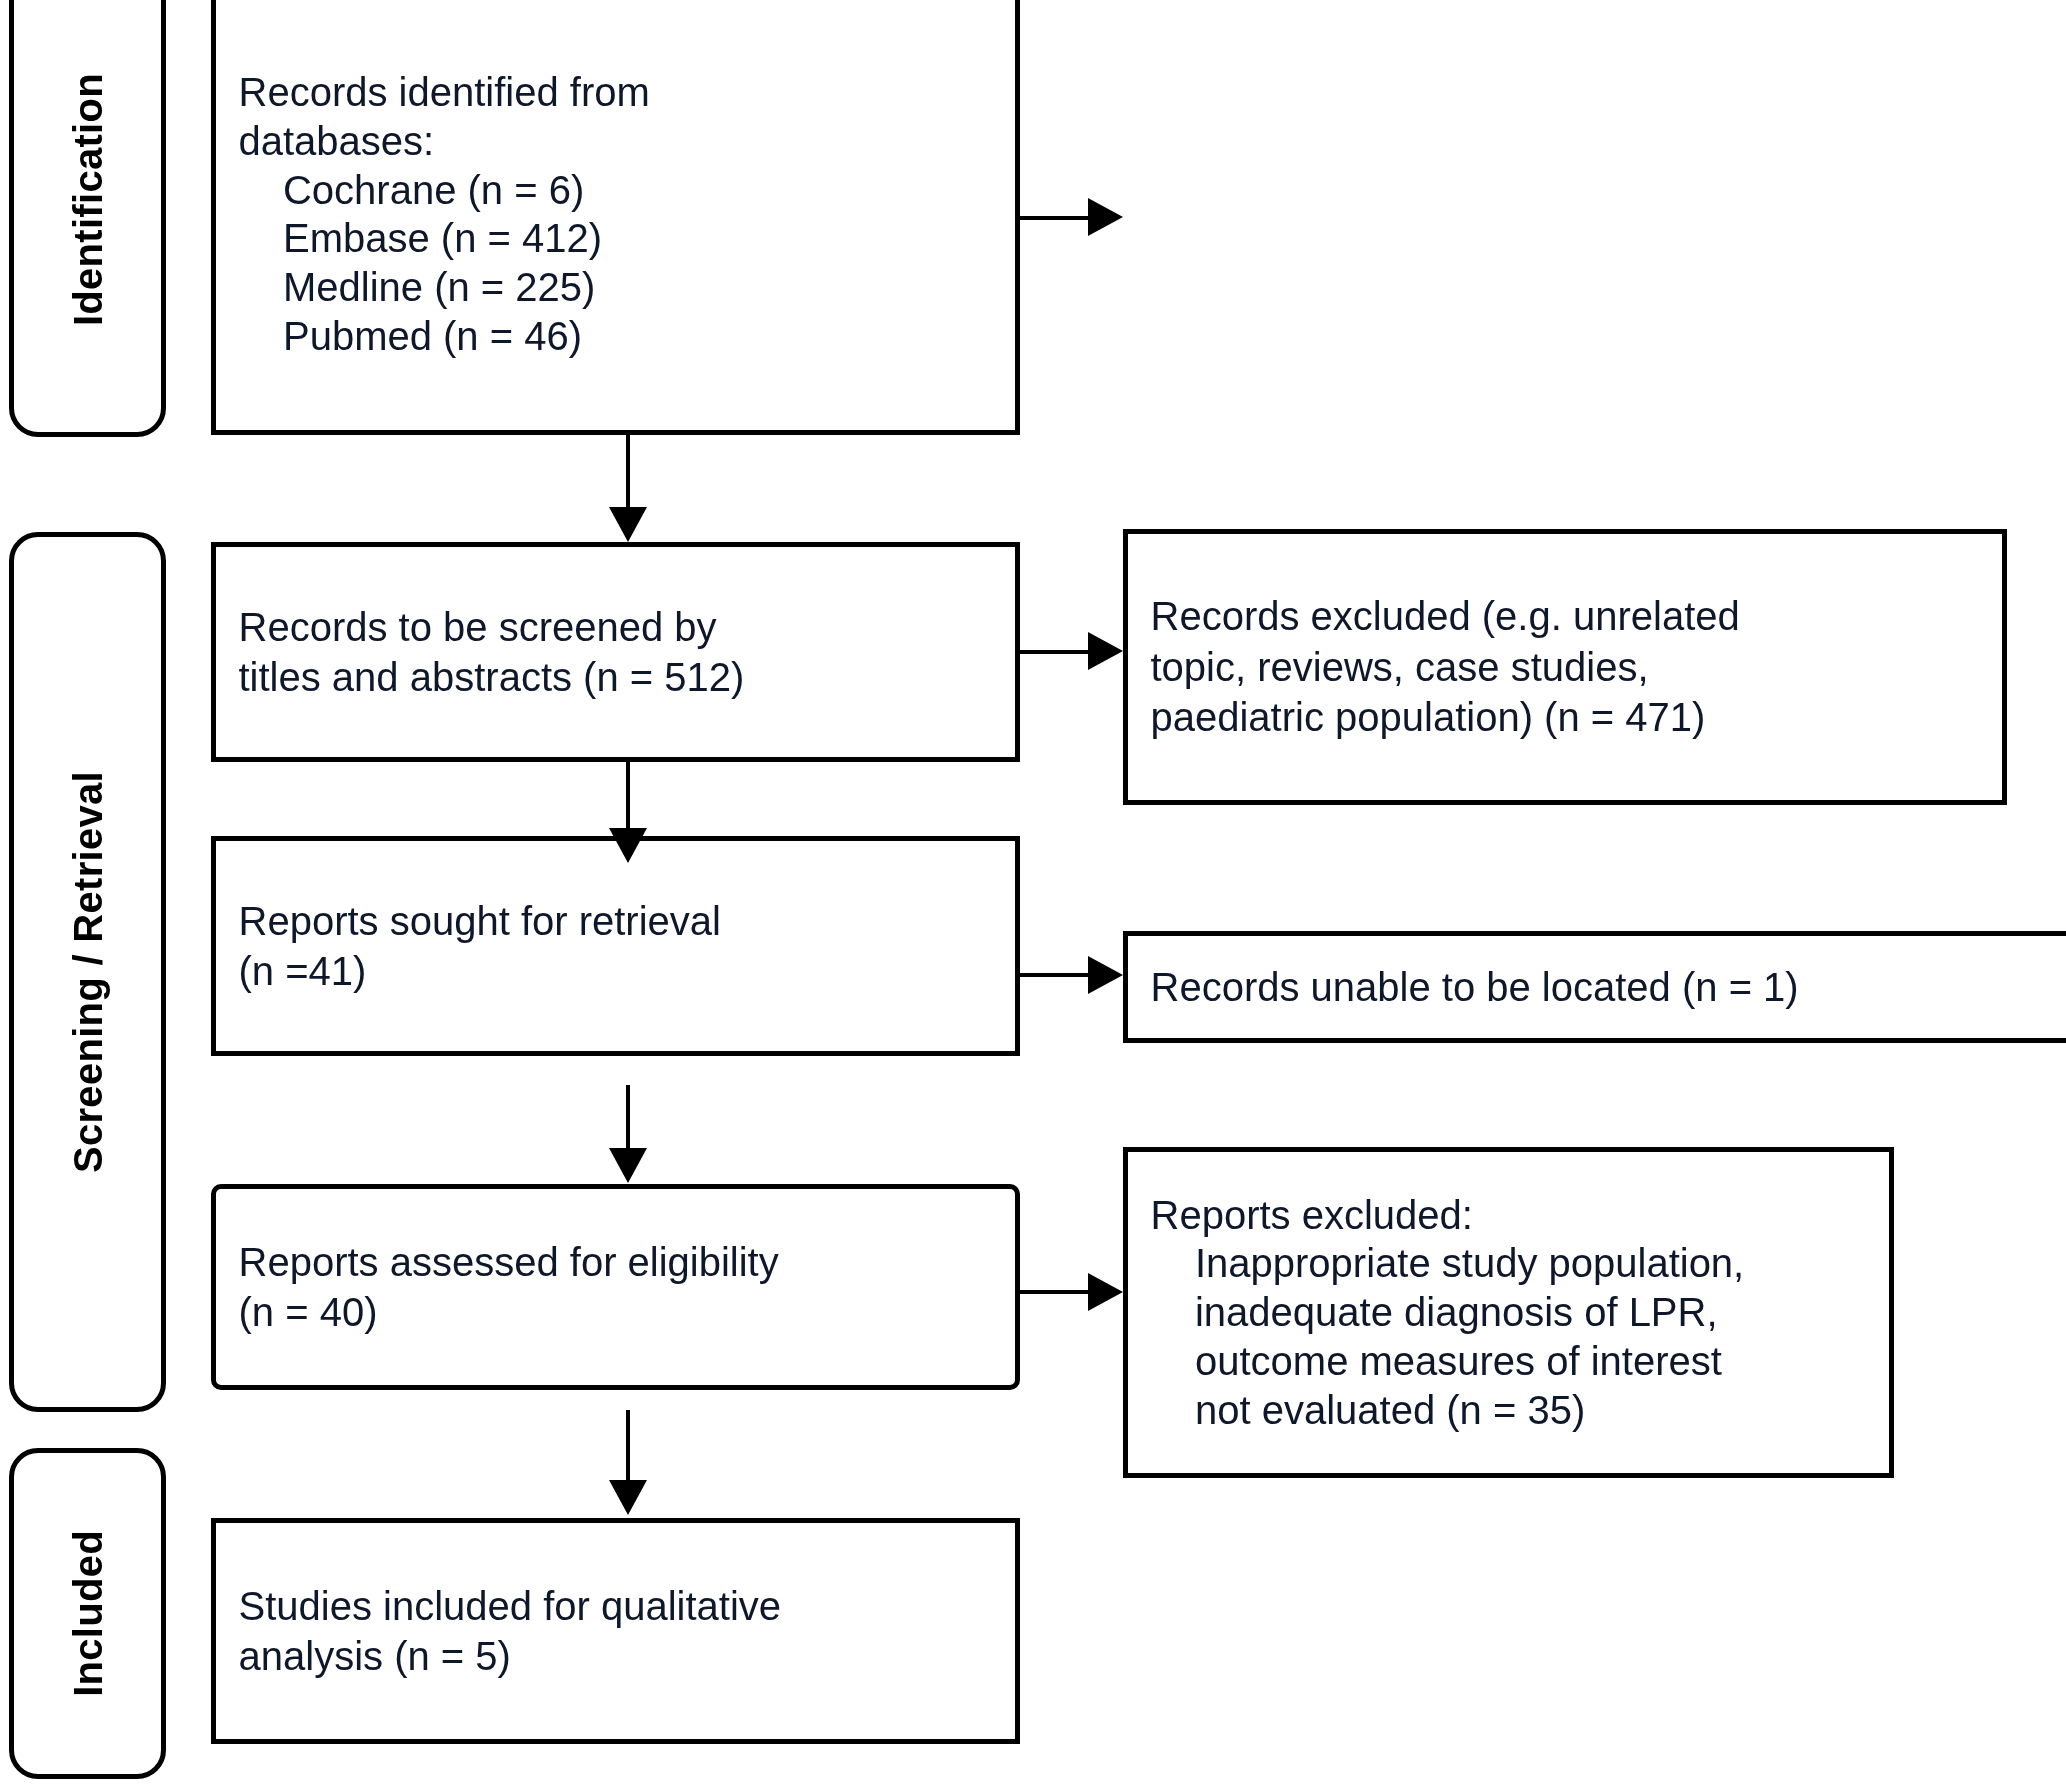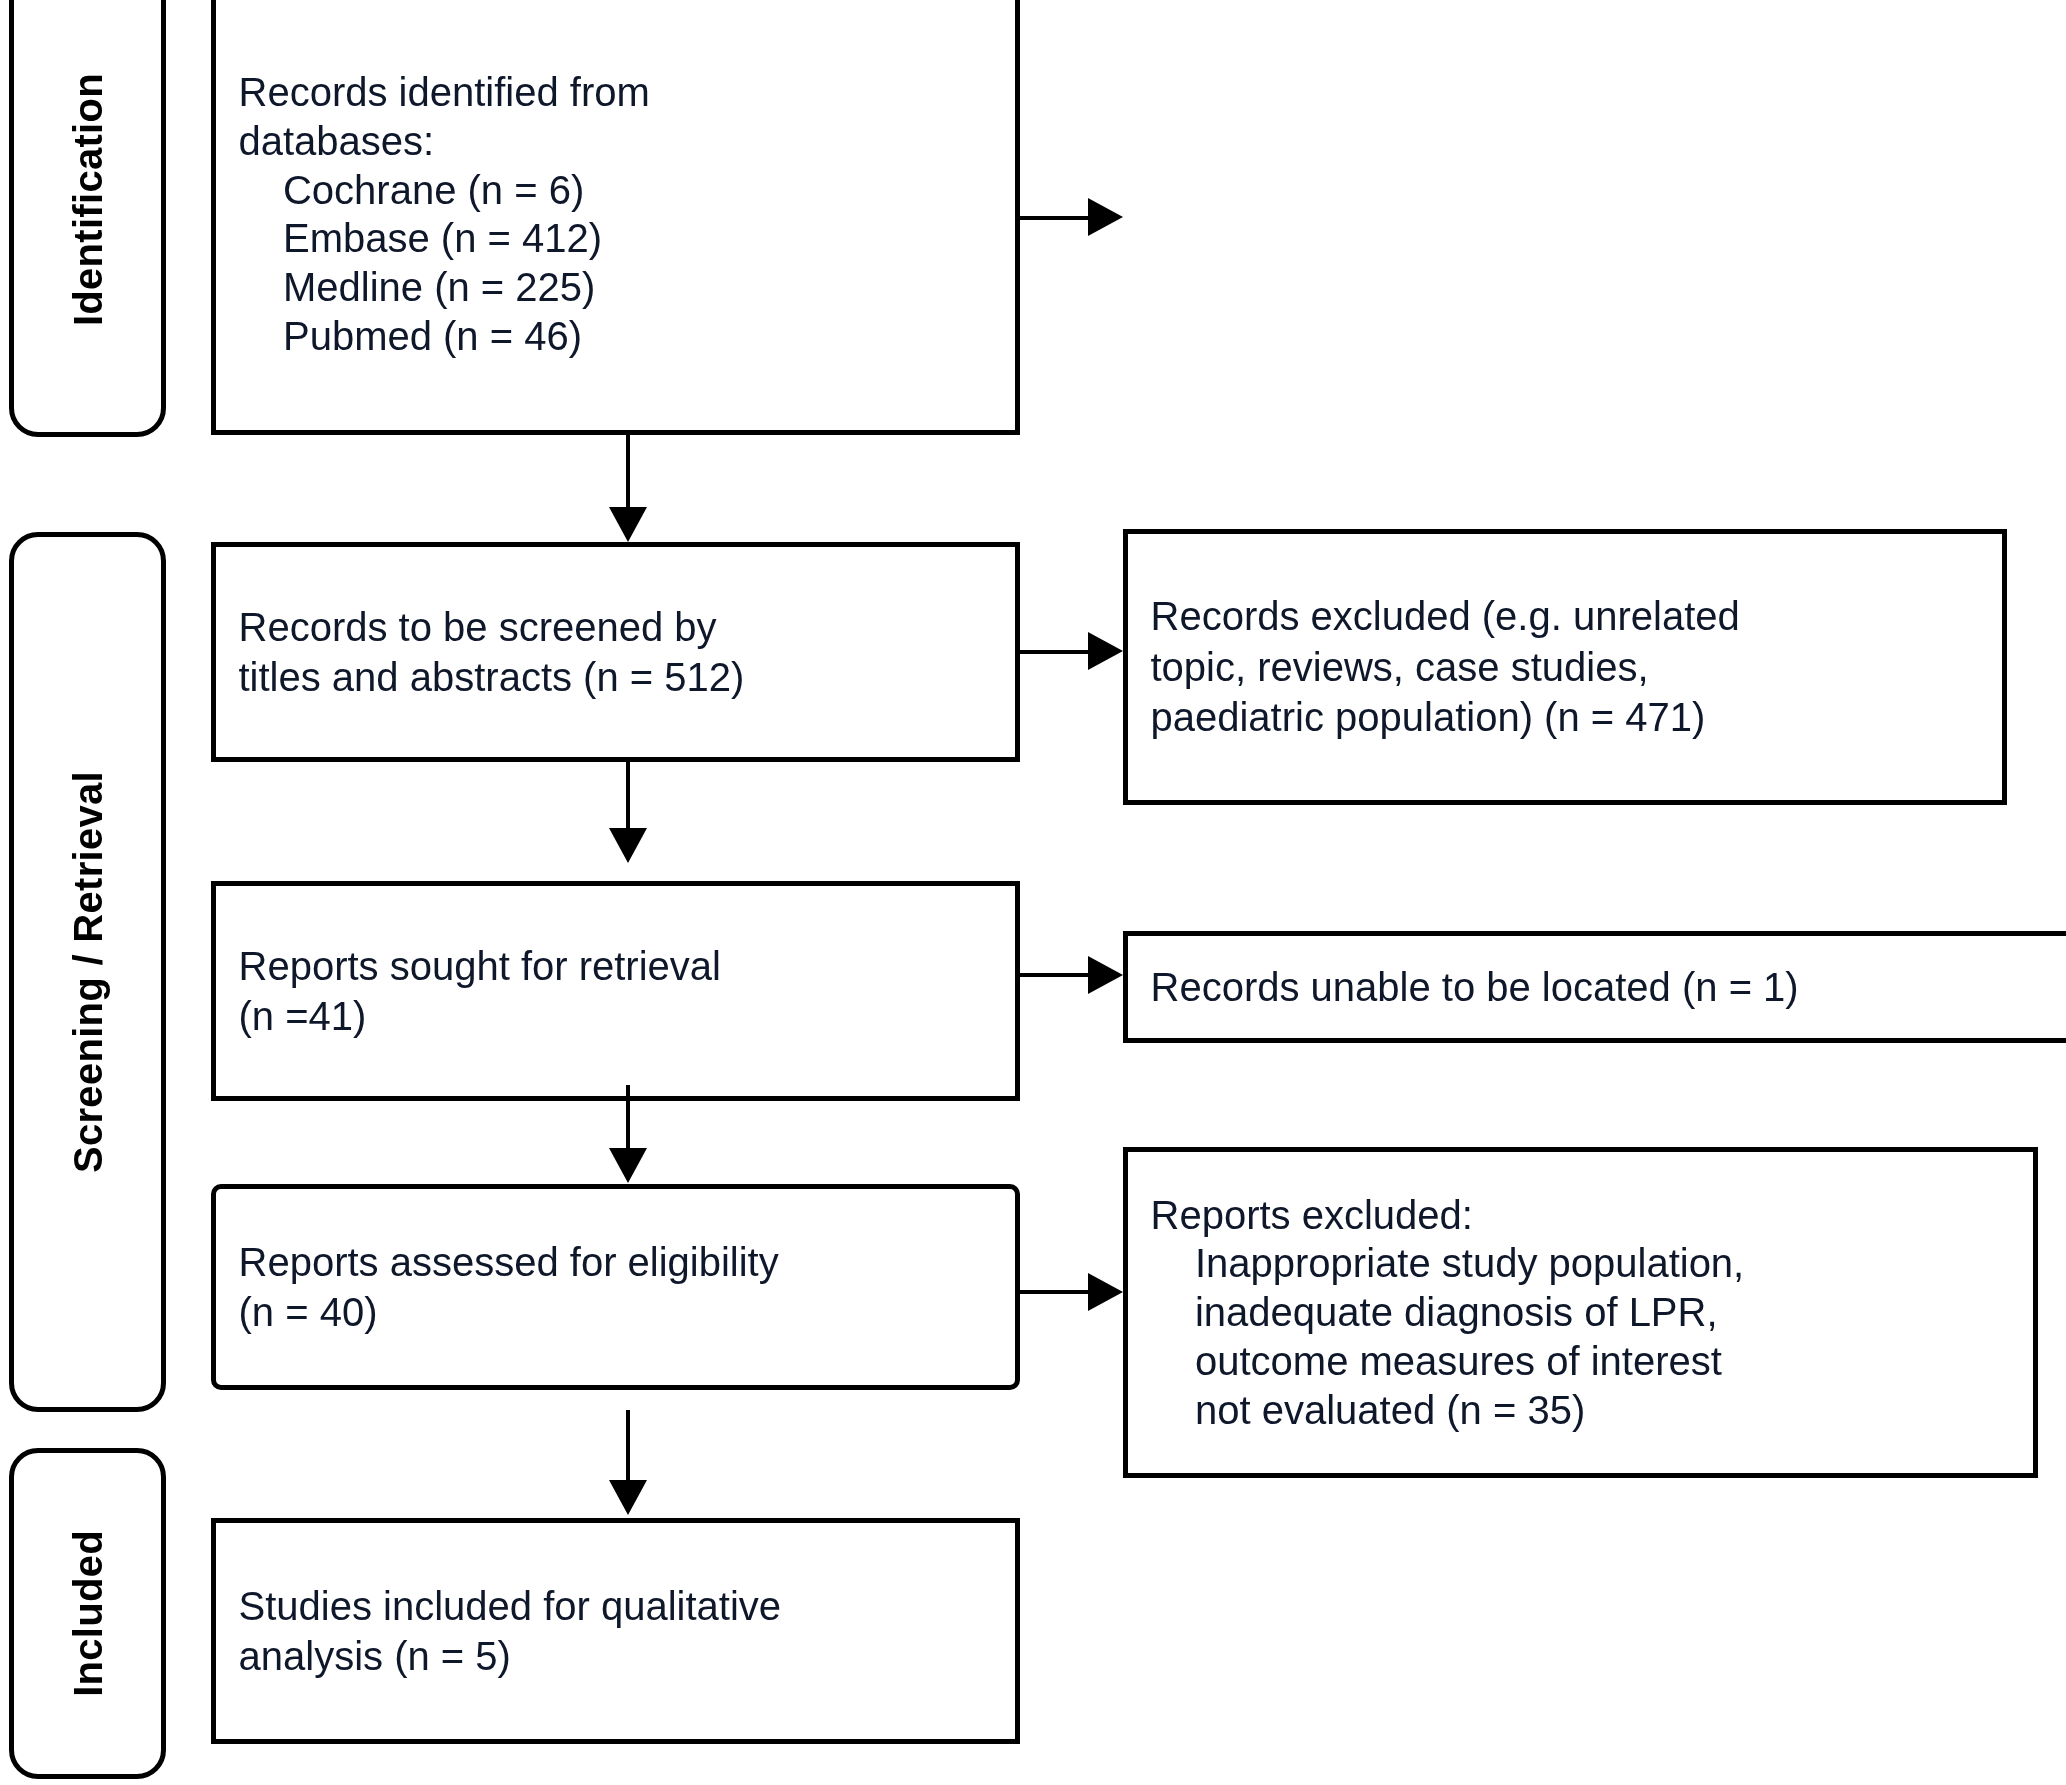--- a/index.html
+++ b/index.html
@@ -112,21 +112,21 @@
     Embase (n = 412)
     Medline (n = 225)
     Pubmed (n = 46)</span>
   </div>
 
   <div class="node" style="left:211px; top:542px; width:809px; height:220px;align-items:center;">
     <span class="node-text">Records to be screened by
 titles and abstracts (n = 512)</span>
   </div>
 
-  <div class="node" style="left:211px; top:881px; width:809px; height:220px;">
+  <div class="node" style="left:211px; top:836px; width:809px; height:220px;">
     <span class="node-text">Reports sought for retrieval
 (n =41)</span>
   </div>
 
   <div class="node" style="left:211px; top:1184px; width:809px; height:206px;border-radius:10px;">
     <span class="node-text">Reports assessed for eligibility
 (n = 40)</span>
   </div>
 
   <div class="node" style="left:211px; top:1518px; width:809px; height:226px;">
@@ -138,21 +138,21 @@
   <div class="node" style="left:1123px; top:529px; width:884px; height:276px;">
     <span class="node-text">Records excluded (e.g. unrelated
 topic, reviews, case studies,
 paediatric population) (n = 471)</span>
   </div>
 
   <div class="node" style="left:1123px; top:931px; width:962px; height:112px;">
     <span class="node-text">Records unable to be located (n = 1)</span>
   </div>
 
-  <div class="node" style="left:1123px; top:1147px; width:915px; height:331px;">
+  <div class="node" style="left:1123px; top:1147px; width:771px; height:331px;">
     <span class="node-text tight">Reports excluded:
     Inappropriate study population,
     inadequate diagnosis of LPR,
     outcome measures of interest
     not evaluated (n = 35)</span>
   </div>
 
   <div class="vline" style="left:626px; top:435px; height:76px;"></div>
   <div class="vhead" style="left:609px; top:507px;"></div>
 

